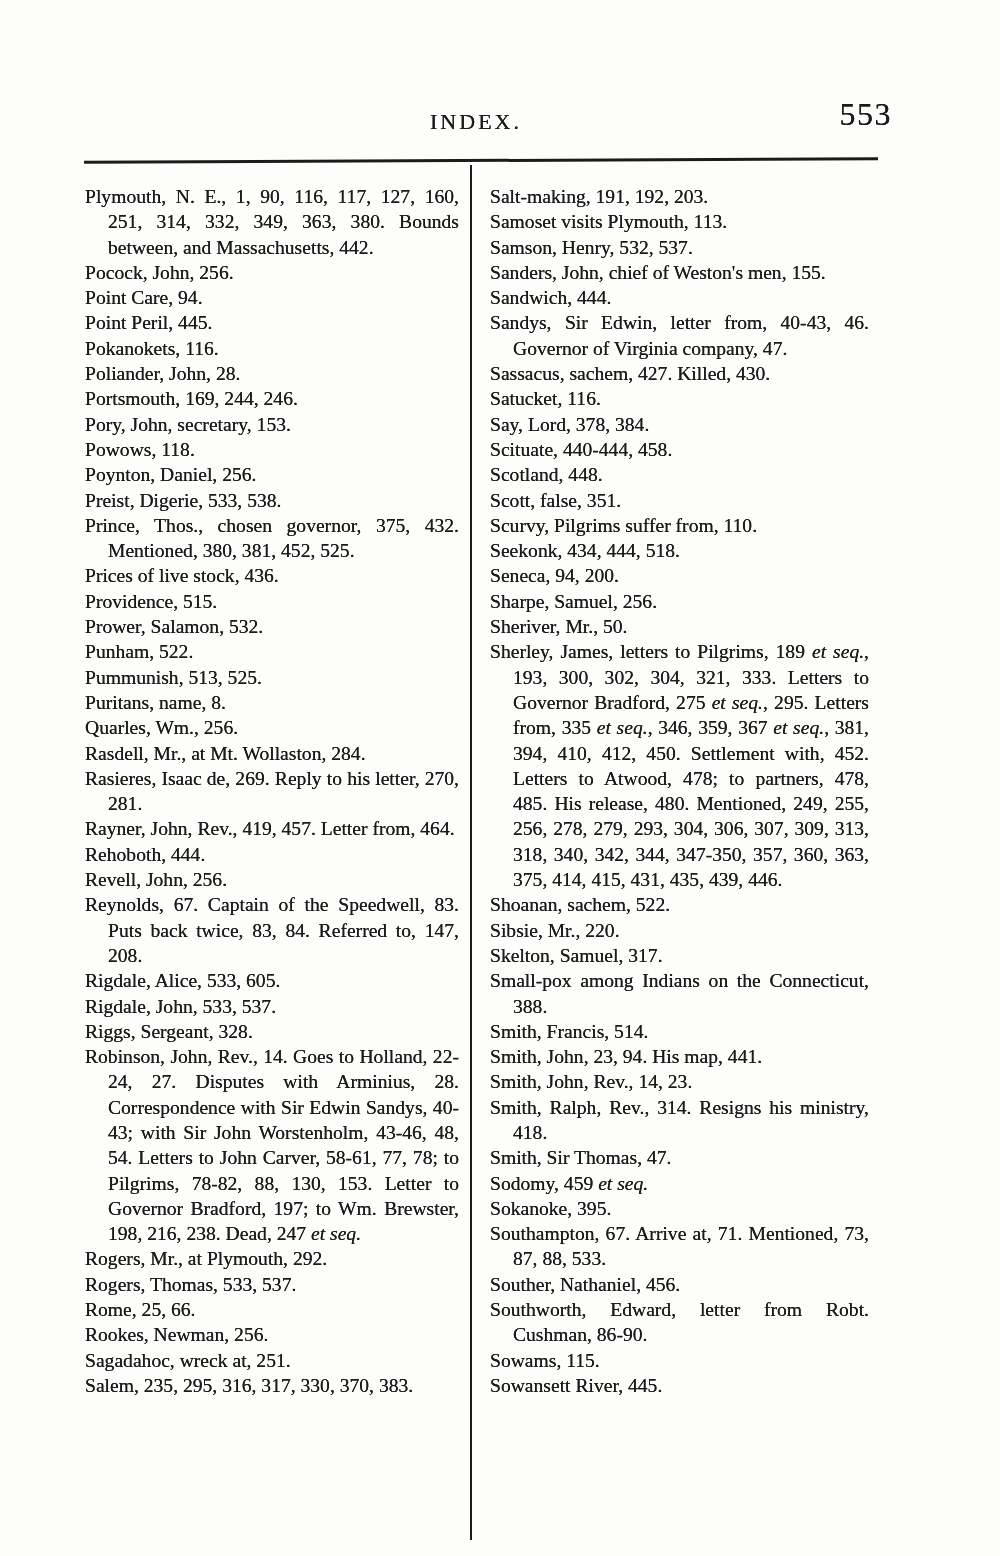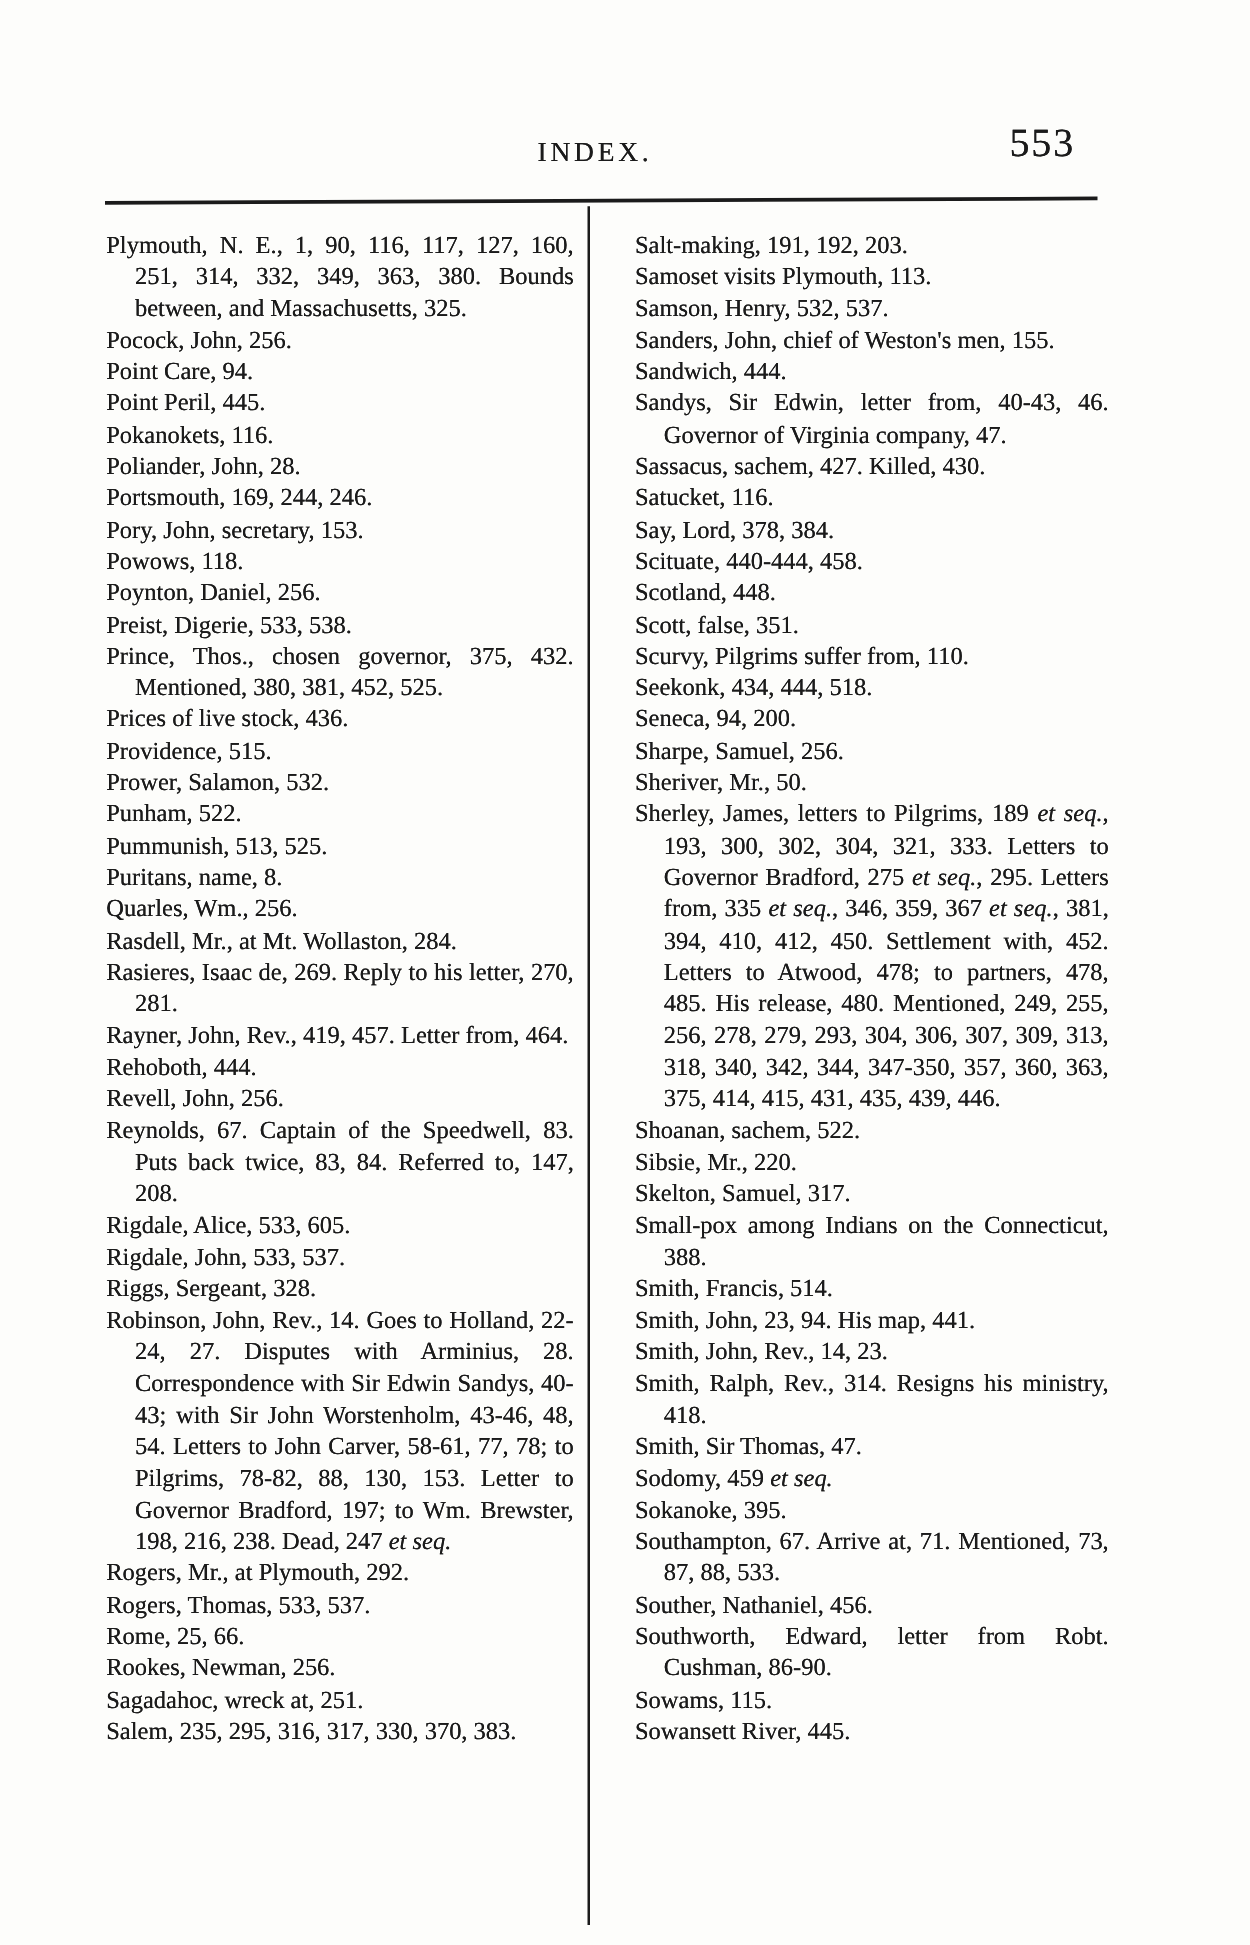--- a/index.html
+++ b/index.html
@@ -22,21 +22,21 @@
   .running-title{
     position:absolute;
     top:109px;left:0;width:952px;
     text-align:center;
     font-size:22px;
     letter-spacing:3px;
     text-shadow:0 0 0.5px currentColor;
   }
   .folio{
     position:absolute;
-    top:96px;right:140px;
+    top:96px;right:108px;
     font-size:32px;
     letter-spacing:1.5px;
     text-shadow:0 0 0.5px currentColor;
   }
   .head-rule{
     position:absolute;
     top:159px;left:84px;
     width:794px;height:3px;
     background:var(--ink);
     transform:rotate(-0.25deg);
@@ -48,38 +48,38 @@
     background:var(--ink);
   }
   .col{
     position:absolute;
     top:184px;
     text-align:justify;
     font-size:19.6px;
     line-height:25.3px;
   }
   .col-left{left:85px;width:374px;}
-  .col-right{left:490px;width:379px;margin-left:18px;}
+  .col-right{left:490px;width:379px;}
   .entry{
     margin:0;
     padding-left:23px;
     text-indent:-23px;
     text-shadow:0 0 0.4px currentColor;
   }
   .entry em{font-style:italic;}
 </style>
 </head>
 <body>
 
 <div class="page">
   <div class="running-title">INDEX.</div>
   <div class="folio">553</div>
   <div class="head-rule"></div>
   <div class="col col-left">
-      <p class="entry">Plymouth, N. E., 1, 90, 116, 117, 127, 160, 251, 314, 332, 349, 363, 380. Bounds between, and Massachusetts, 325.</p>
+      <p class="entry">Plymouth, N. E., 1, 90, 116, 117, 127, 160, 251, 314, 332, 349, 363, 380. Bounds between, and Massachusetts, 442.</p>
       <p class="entry">Pocock, John, 256.</p>
       <p class="entry">Point Care, 94.</p>
       <p class="entry">Point Peril, 445.</p>
       <p class="entry">Pokanokets, 116.</p>
       <p class="entry">Poliander, John, 28.</p>
       <p class="entry">Portsmouth, 169, 244, 246.</p>
       <p class="entry">Pory, John, secretary, 153.</p>
       <p class="entry">Powows, 118.</p>
       <p class="entry">Poynton, Daniel, 256.</p>
       <p class="entry">Preist, Digerie, 533, 538.</p>

